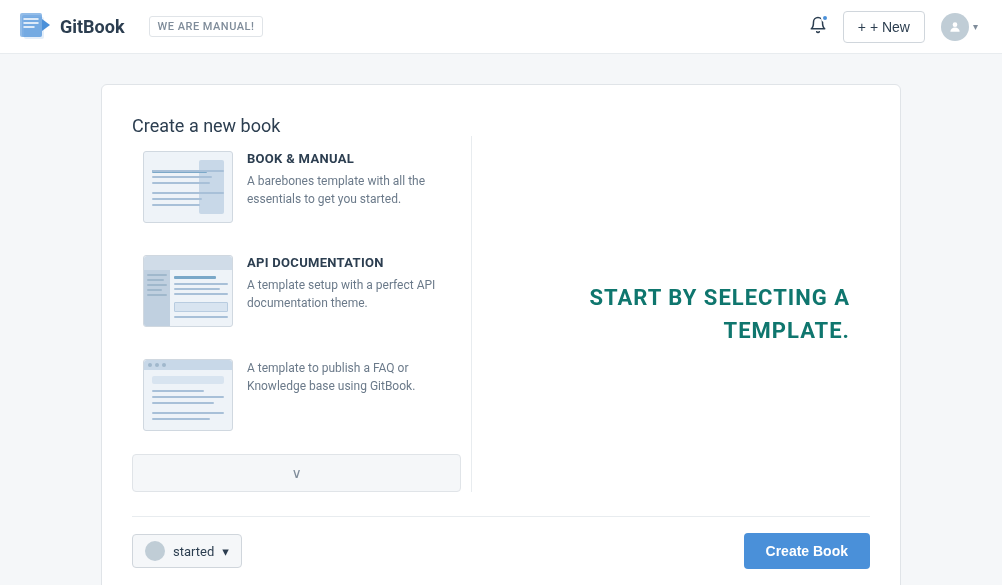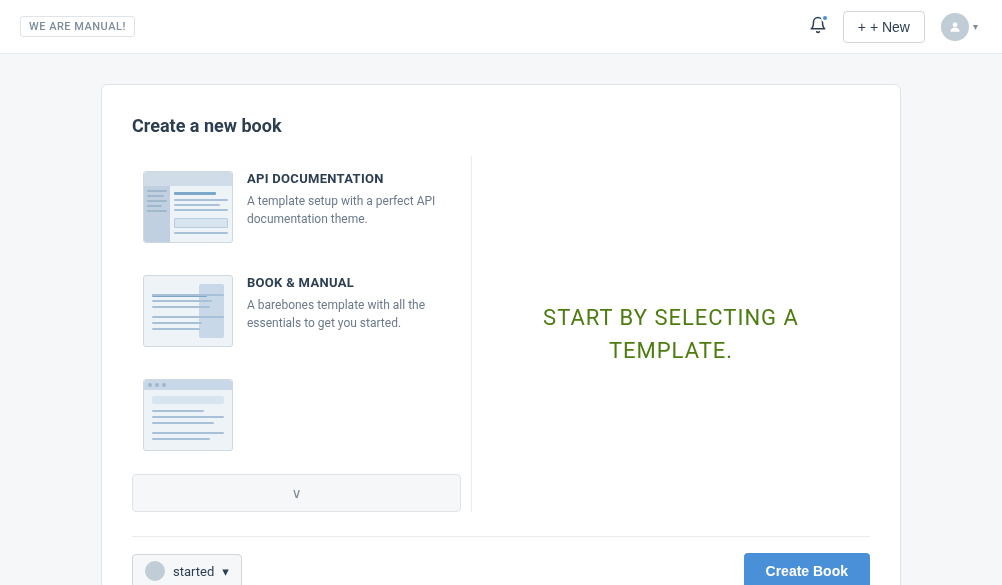--- a/index.html
+++ b/index.html
@@ -111,23 +111,22 @@
       background: #fff;
       border: 1px solid #e0e4e8;
       border-radius: 6px;
       width: 800px;
       min-height: 470px;
       padding: 30px 30px 24px 30px;
       position: relative;
     }
     .card-title {
       font-size: 18px;
-      font-weight: 700;
+      font-weight: 400;
       color: #2c3e50;
-      margin-bottom: 20px;
     }
     .card-body {
       display: flex;
       gap: 0;
     }
     .template-list {
       width: 340px;
       flex-shrink: 0;
       border-right: 1px solid #e8ecef;
       padding-right: 10px;
@@ -294,23 +293,23 @@
     
     .template-preview {
       flex: 1;
       display: flex;
       align-items: center;
       justify-content: center;
       padding: 20px;
     }
     .placeholder-text {
       font-size: 22px;
-      font-weight: 400;
-      color: #4d7c0f;
-      text-align: center;
+      font-weight: 700;
+      color: #0f766e;
+      text-align: right;
       letter-spacing: 1px;
       line-height: 1.5;
     }
 
     
     .card-footer {
       display: flex;
       align-items: center;
       justify-content: space-between;
       margin-top: 24px;
@@ -343,20 +342,31 @@
       padding: 10px 22px;
       font-size: 14px;
       font-weight: 600;
       cursor: pointer;
     }
   </style>
 </head>
 <body>
 
 <header class="header">
+  <div class="logo-area">
+
+    <svg class="logo-icon" viewBox="0 0 32 32" xmlns="http://www.w3.org/2000/svg">
+      <rect x="4" y="6" width="20" height="22" rx="2" fill="#4a90d9" opacity="0.15"></rect>
+      <rect x="2" y="4" width="20" height="22" rx="2" fill="#4a90d9" opacity="0.3"></rect>
+      <rect x="0" y="2" width="22" height="24" rx="2" fill="#4a90d9" opacity="0.6"></rect>
+      <path d="M4 8 L18 8 M4 12 L18 12 M4 16 L14 16" stroke="#fff" stroke-width="1.5" stroke-linecap="round"></path>
+      <polygon points="22,8 30,14 22,20" fill="#4a90d9"></polygon>
+    </svg>
+    <span class="logo-text">GitBook</span>
+  </div>
   <span class="hiring-badge">WE ARE MANUAL!</span>
   <div class="header-spacer"></div>
   <button class="notif-btn" title="Notifications">
     <svg width="18" height="18" viewBox="0 0 24 24" fill="none" stroke="#2c3e50" stroke-width="2" stroke-linecap="round" stroke-linejoin="round">
       <path d="M18 8A6 6 0 0 0 6 8c0 7-3 9-3 9h18s-3-2-3-9"></path>
       <path d="M13.73 21a2 2 0 0 1-3.46 0"></path>
     </svg>
     <span class="notif-dot"></span>
   </button>
   <button class="new-btn">
@@ -375,20 +385,37 @@
 </header>
 
 <main class="main">
   <div class="card">
     <h2 class="card-title">Create a new book</h2>
     <div class="card-body">
 
       <div class="template-list">
 
         <div class="template-item">
+          <div class="template-thumbnail thumb-bm">
+            <div class="line-col"></div>
+            <div class="line line-header"></div>
+            <div class="line" style="top:18px"></div>
+            <div class="line" style="top:24px"></div>
+            <div class="line" style="top:30px; right:22px"></div>
+            <div class="line" style="top:40px"></div>
+            <div class="line" style="top:46px"></div>
+            <div class="line" style="top:52px; right:32px"></div>
+          </div>
+          <div class="template-info">
+            <div class="template-name">BOOK &amp; MANUAL</div>
+            <div class="template-desc">A barebones template with all the essentials to get you started.</div>
+          </div>
+        </div>
+
+        <div class="template-item">
           <div class="template-thumbnail thumb-api">
             <div class="top-bar"></div>
             <div class="sidebar">
               <div class="sline" style="top:4px"></div>
               <div class="sline" style="top:9px; right:6px"></div>
               <div class="sline" style="top:14px"></div>
               <div class="sline" style="top:19px; right:8px"></div>
               <div class="sline" style="top:24px"></div>
             </div>
             <div class="content-area">
@@ -400,51 +427,35 @@
               <div class="cline" style="top:42px"></div>
             </div>
           </div>
           <div class="template-info">
             <div class="template-name">API DOCUMENTATION</div>
             <div class="template-desc">A template setup with a perfect API documentation theme.</div>
           </div>
         </div>
 
         <div class="template-item">
-          <div class="template-thumbnail thumb-bm">
-            <div class="line-col"></div>
-            <div class="line line-header"></div>
-            <div class="line" style="top:18px"></div>
-            <div class="line" style="top:24px"></div>
-            <div class="line" style="top:30px; right:22px"></div>
-            <div class="line" style="top:40px"></div>
-            <div class="line" style="top:46px"></div>
-            <div class="line" style="top:52px; right:32px"></div>
-          </div>
-          <div class="template-info">
-            <div class="template-name">BOOK &amp; MANUAL</div>
-            <div class="template-desc">A barebones template with all the essentials to get you started.</div>
-          </div>
-        </div>
-
-        <div class="template-item">
           <div class="template-thumbnail thumb-kb">
             <div class="top-bar">
               <div class="dot"></div>
               <div class="dot"></div>
               <div class="dot"></div>
             </div>
             <div class="search-bar"></div>
             <div class="kbline" style="top:30px; right:28px"></div>
             <div class="kbline" style="top:36px"></div>
             <div class="kbline" style="top:42px; right:18px"></div>
             <div class="kbline" style="top:52px"></div>
             <div class="kbline" style="top:58px; right:22px"></div>
           </div>
           <div class="template-info">
+            <div class="template-desc">A template to publish a FAQ or Knowledge base using GitBook.</div>
           </div>
         </div>
 
         <button class="show-more-btn">
           <span>∨</span>
         </button>
       </div>
 
       <div class="template-preview">
         <p class="placeholder-text">START BY SELECTING A TEMPLATE.</p>

